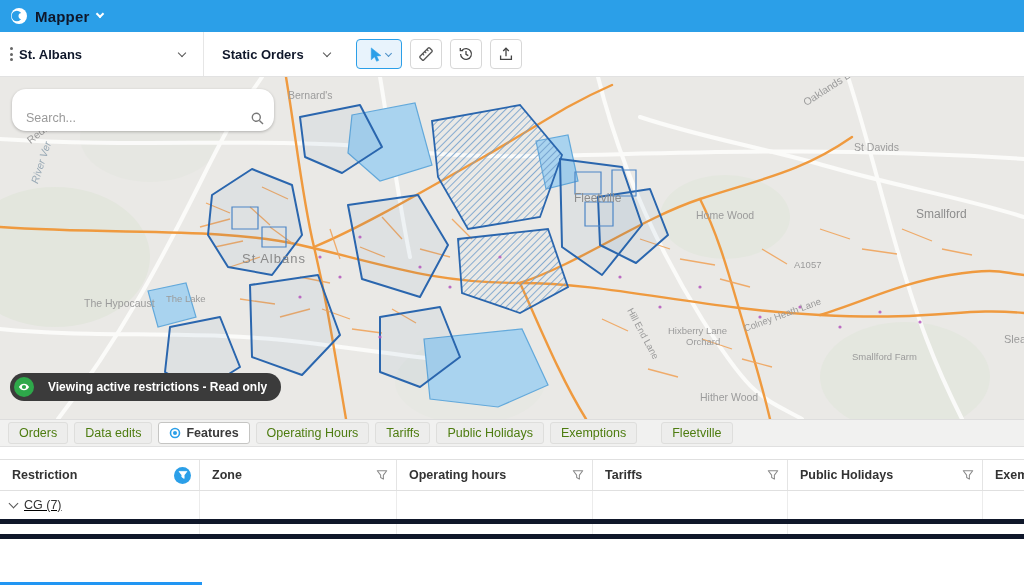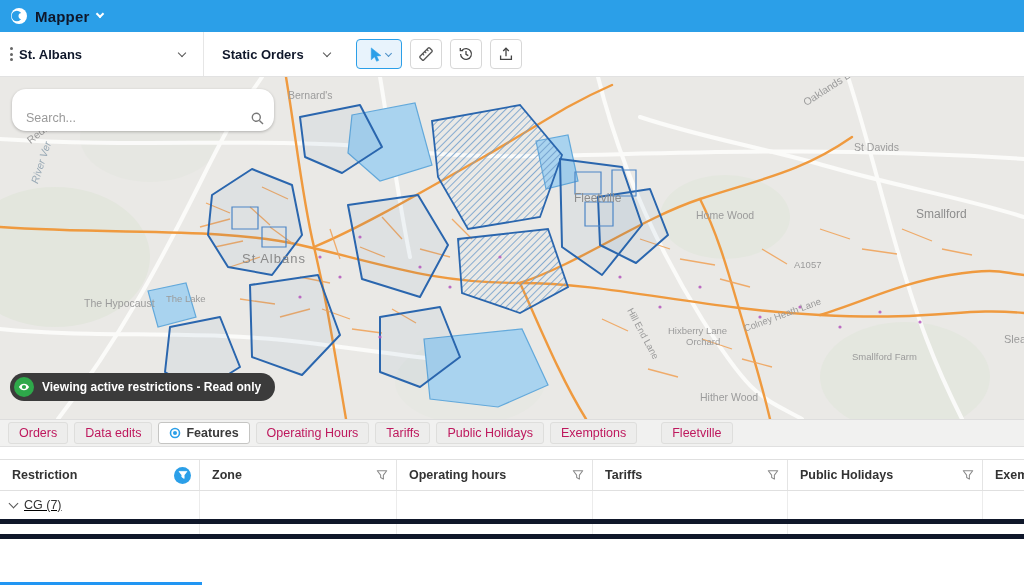--- a/index.html
+++ b/index.html
@@ -38,31 +38,31 @@
   .map-svg { position:absolute; left:0; top:0; width:1024px; height:342px; }
   .mlabel { position:absolute; color:#9b9b9b; font-size:10.5px; white-space:nowrap;
     transform-origin:left center; pointer-events:none; }
   .search-pill { position:absolute; left:12px; top:12px; width:262px; height:42px;
     background:#fff; border-radius:14px; box-shadow:0 1px 3px rgba(0,0,0,.25);
     display:flex; align-items:center; padding:16px 10px 0 14px; }
   .search-pill input { flex:1; border:none; outline:none; font-size:12.5px; color:#444;
     font-family:"Liberation Sans", sans-serif; background:transparent; }
   .search-pill input::placeholder { color:#9a9a9a; }
   .status-pill { position:absolute; left:10px; top:296px; height:28px; background:#3b3b3b;
-    border-radius:14px; display:flex; align-items:center; gap:8px; padding:0 14px 0 4px;
+    border-radius:14px; display:flex; align-items:center; gap:14px; padding:0 14px 0 4px;
     color:#fff; font-size:12px; font-weight:bold; cursor:pointer; }
   .eye-badge { width:20px; height:20px; border-radius:50%; background:#2EA84A;
     display:flex; align-items:center; justify-content:center; }
 
   
   .tabsbar { flex:0 0 28px; background:#F1F1F0; border-top:1px solid #ddd; border-bottom:1px solid #e0e0e0;
     display:flex; align-items:center; gap:6px; padding:0 8px; }
   .tab { height:22px; padding:0 10px; display:flex; align-items:center; gap:5px;
     background:#EDEDEC; border:1px solid #DEDEDC; border-radius:3px;
-    color:#be185d; font-size:12.5px; cursor:pointer; white-space:nowrap; }
+    color:#4d7c0f; font-size:12.5px; cursor:pointer; white-space:nowrap; }
   .tab.active { background:#fff; border-color:#c5c5c3; color:#3a3a3a; font-weight:bold; }
   .tab.gap { margin-left:18px; }
 
   
   .table-wrap { flex:1; position:relative; background:#fff; overflow:hidden; }
   .grid { display:grid; grid-template-columns:200px 197px 196px 195px 195px 1fr; }
   .thead { margin-top:12px; border-top:1px solid #e0e0e0; border-bottom:1px solid #e0e0e0; }
   .th { height:30px; display:flex; align-items:center; justify-content:space-between;
     padding:0 8px 0 12px; border-right:1px solid #e4e4e4; font-size:12.5px; font-weight:bold;
     color:#333; overflow:hidden; white-space:nowrap; }

